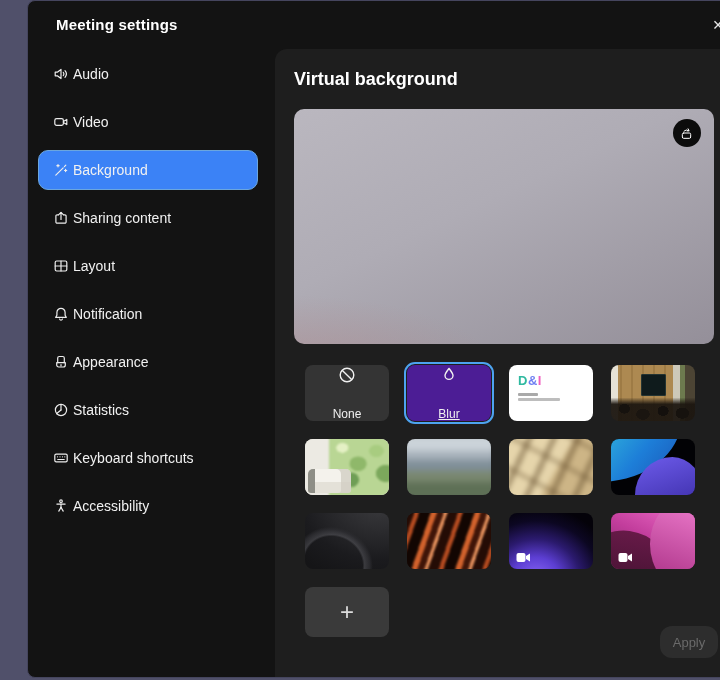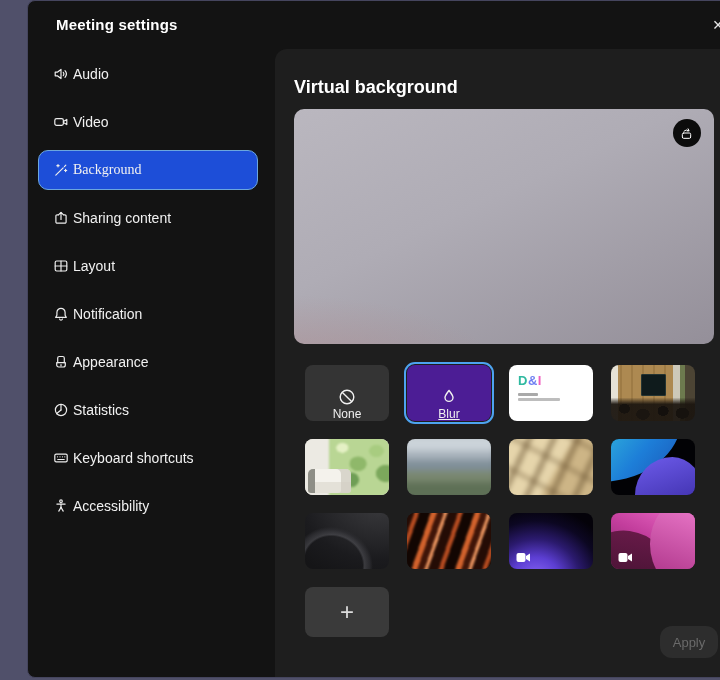--- a/index.html
+++ b/index.html
@@ -22,29 +22,29 @@
     display:flex;align-items:center;justify-content:center;color:#e6e6e6;font-size:14px;cursor:pointer;
   }
   
   .sidebar{position:absolute;left:0;top:48px;width:247px;bottom:0;padding-top:5px;}
   .side-item{
     width:220px;height:40px;margin:0 0 8px 10px;box-sizing:border-box;
     display:flex;align-items:center;gap:4px;padding-left:14px;
     border:1px solid transparent;border-radius:10px;
     color:#f1f1f1;font-size:14px;cursor:pointer;
   }
-  .side-item.selected{background:#1d4ed8;border-color:#6ba6de;font-family:Liberation Serif, serif;}
+  .side-item.selected{background:#3b82f6;border-color:#6ba6de;}
   .icon{width:16px;height:16px;display:inline-flex;color:#ededed;flex:0 0 16px;}
   .icon svg{width:16px;height:16px;}
   
   .content{
     position:absolute;left:247px;top:48px;right:0;bottom:0;
     background:#1e1e1e;border-top-left-radius:12px;
   }
-  .heading{position:absolute;left:19px;top:16px;font-size:18px;font-weight:bold;color:#ffffff;}
+  .heading{position:absolute;left:19px;top:8px;font-size:18px;font-weight:bold;color:#ffffff;}
   .preview{
     position:absolute;left:19px;top:60px;width:420px;height:235px;border-radius:10px;overflow:hidden;
     background:
       radial-gradient(120% 85% at 0% 115%, rgba(178,136,138,.55) 0%, rgba(178,136,138,0) 42%),
       linear-gradient(155deg,#bab7bf 0%,#afacb5 42%,#948f99 100%);
   }
   .flip-btn{
     position:absolute;top:10px;right:13px;width:28px;height:28px;border-radius:50%;
     background:#0c0c0c;display:flex;align-items:center;justify-content:center;cursor:pointer;
   }
@@ -52,21 +52,21 @@
   
   .grid{
     position:absolute;left:30px;top:316px;
     display:grid;grid-template-columns:repeat(4,84px);gap:18px;
   }
   .tile{
     width:84px;height:56px;border-radius:8px;position:relative;overflow:hidden;cursor:pointer;
     background:#343434;
   }
   .tile.selected{outline:2px solid #4da3f0;outline-offset:1px;}
-  .tile.option{display:flex;flex-direction:column;align-items:center;justify-content:flex-end;color:#f0f0f0;}
+  .tile.option{display:flex;flex-direction:column;align-items:center;justify-content:space-between;color:#f0f0f0;}
   .tile.option.selected{background:#4c1d95;text-decoration:underline;}
   .icon20{width:20px;height:20px;display:inline-flex;color:#f0f0f0;}
   .icon20 svg{width:20px;height:20px;}
   .tlabel{font-size:12px;line-height:14px;color:#f0f0f0;}
   .add-tile{
     width:84px;height:50px;border-radius:8px;background:#3a3a3a;cursor:pointer;
     display:flex;align-items:center;justify-content:center;
     color:#dcdcdc;font-size:24px;font-weight:300;line-height:1;
   }
   .apply-btn{

